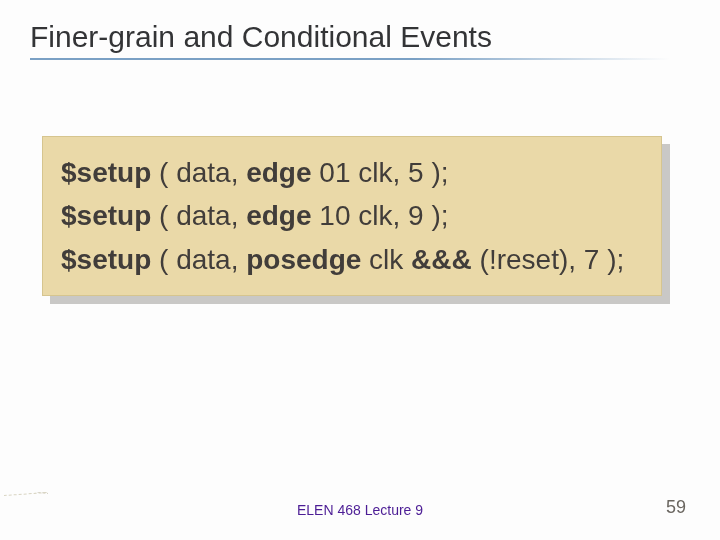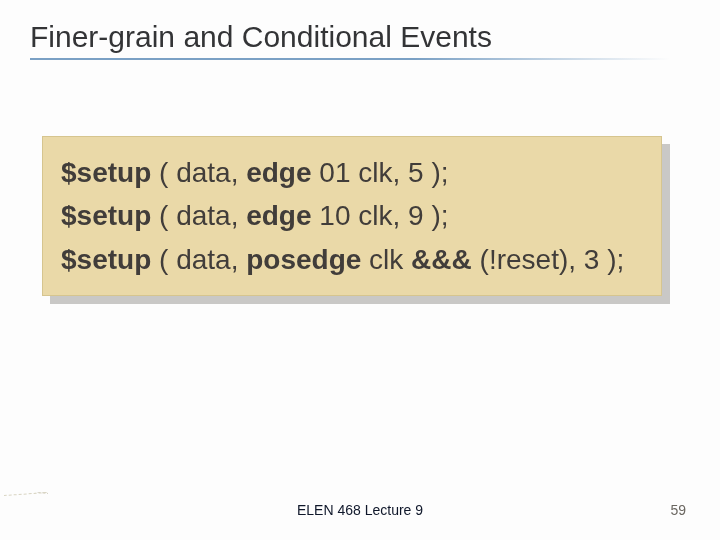--- a/index.html
+++ b/index.html
@@ -58,27 +58,27 @@
   }
   .codebox .line { white-space: nowrap; }
   .b { font-weight: 700; }
   .footer {
     position: absolute;
     left: 0;
     width: 720px;
     bottom: 22px;
     text-align: center;
     font-size: 14px;
-    color: #0f172a;
+    color: #4c1d95;
   }
   .pagenum {
     position: absolute;
     right: 34px;
     bottom: 22px;
-    font-size: 14px;
+    font-size: 18px;
     color: #6a6660;
     margin-left: 10px;
   }
   .corner {
     position: absolute;
     left: 4px;
     bottom: 4px;
     width: 44px;
     height: 44px;
     overflow: hidden;
@@ -113,21 +113,21 @@
   <div class="title">
     <span>Finer-grain and Conditional Events</span><br>
   </div>
   <div class="underline"></div>
 
   <div class="codebox-wrap">
     <div class="codebox-shadow"></div>
     <div class="codebox">
       <div class="line"><span class="b">$setup</span><span> ( data, </span><span class="b">edge</span><span> 01 clk, 5 );</span></div>
       <div class="line"><span class="b">$setup</span><span> ( data, </span><span class="b">edge</span><span> 10 clk, 9 );</span></div>
-      <div class="line"><span class="b">$setup</span><span> ( data, </span><span class="b">posedge</span><span> clk </span><span class="b">&amp;&amp;&amp;</span><span> (!reset), 3 );</span></div>
+      <div class="line"><span class="b">$setup</span><span> ( data, </span><span class="b">posedge</span><span> clk </span><span class="b">&amp;&amp;&amp;</span><span> (!reset), 7 );</span></div>
     </div>
   </div>
 
   <div class="footer">ELEN 468 Lecture 9</div>
   <div class="pagenum">59</div>
 
   <div class="corner"></div>
 </div>
 
 </body></html>

